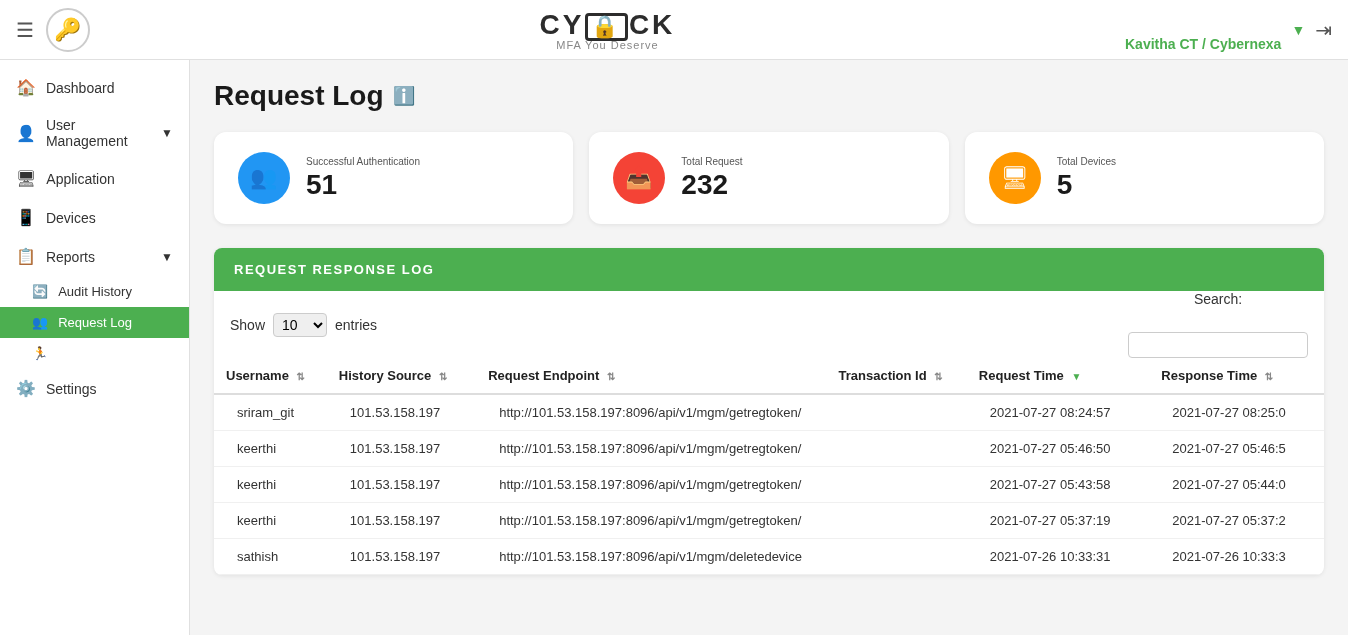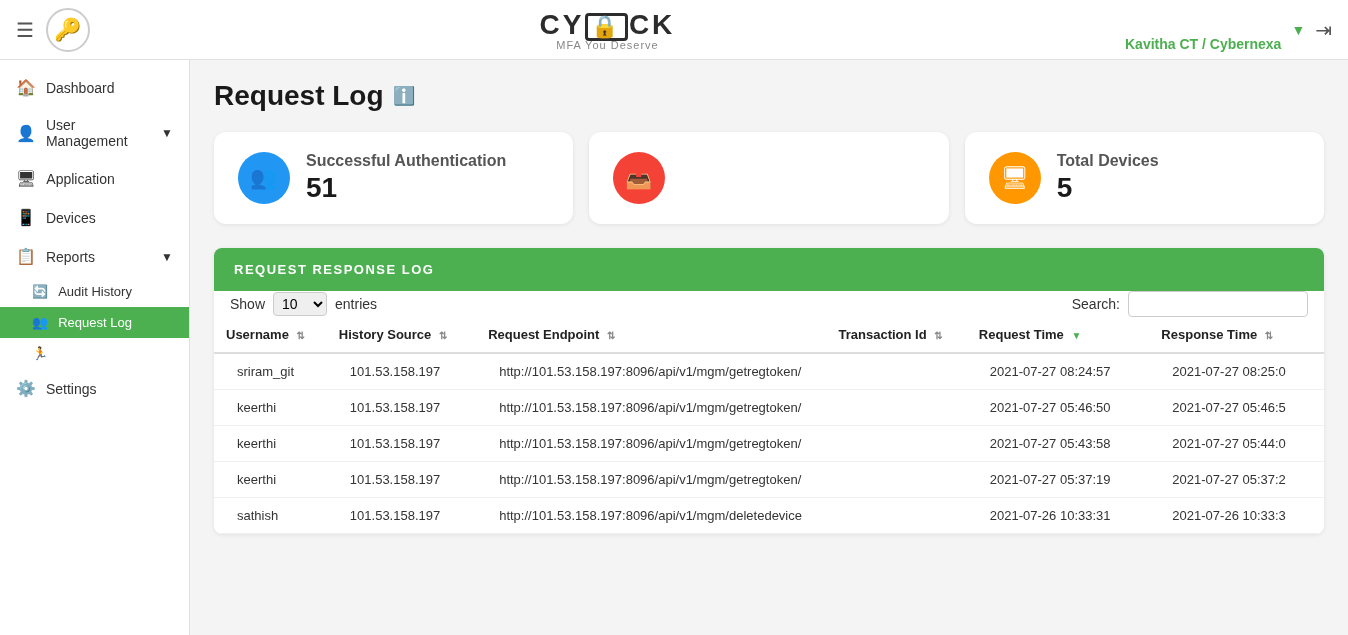--- a/index.html
+++ b/index.html
@@ -60,39 +60,39 @@
       flex: 1; box-shadow: 0 1px 4px rgba(0,0,0,0.08);
     }
     .stat-icon {
       width: 52px; height: 52px; border-radius: 50%;
       display: flex; align-items: center; justify-content: center;
       font-size: 22px; flex-shrink: 0;
     }
     .stat-icon.blue { background: #2196F3; color: #fff; }
     .stat-icon.red { background: #f44336; color: #fff; }
     .stat-icon.orange { background: #FF9800; color: #fff; }
-    .stat-label { font-size: 16px; color: #555; font-weight: 700; }
+    .stat-label { font-size: 10px; color: #555; font-weight: 400; }
     .stat-value { font-size: 28px; font-weight: bold; color: #1a1a1a; margin-top: 2px; }
 
     
     .table-section { background: #fff; border-radius: 8px; overflow: hidden; box-shadow: 0 1px 4px rgba(0,0,0,0.08); }
     .table-header-bar {
       background: #4CAF50; padding: 14px 20px;
       color: #fff; font-size: 13px; font-weight: bold; letter-spacing: 1.5px;
     }
     .table-controls {
       display: flex; align-items: center; justify-content: space-between;
       padding: 0 16px;
     }
     .show-entries { display: flex; align-items: center; gap: 8px; font-size: 14px; color: #333; }
     .show-entries select {
       border: 1px solid #ccc; border-radius: 4px; padding: 2px 4px;
       font-size: 14px; cursor: pointer;
     }
-    .search-row { display: flex; align-items: center; gap: 8px; font-size: 14px; color: #333; }
+    .search-row { display: flex; align-items: center; gap: 25px; font-size: 14px; color: #333; flex-direction: column; }
     .search-row input {
       border: 1px solid #ccc; border-radius: 4px; padding: 4px 8px;
       font-size: 14px; width: 180px;
     }
 
     table { width: 100%; border-collapse: collapse; font-size: 13px; }
     thead th {
       background: #fff; border-bottom: 2px solid #ddd;
       padding: 10px 12px; text-align: left; color: #222; font-weight: bold;
       white-space: nowrap;
@@ -188,20 +188,24 @@
     <div class="stat-cards">
       <div class="stat-card">
         <div class="stat-icon blue">👥</div>
         <div>
           <div class="stat-label">Successful Authentication</div>
           <div class="stat-value">51</div>
         </div>
       </div>
       <div class="stat-card">
         <div class="stat-icon red">📤</div>
+        <div>
+          <div class="stat-label">Total Request</div>
+          <div class="stat-value">232</div>
+        </div>
       </div>
       <div class="stat-card">
         <div class="stat-icon orange">🖥</div>
         <div>
           <div class="stat-label">Total Devices</div>
           <div class="stat-value">5</div>
         </div>
       </div>
     </div>
 

